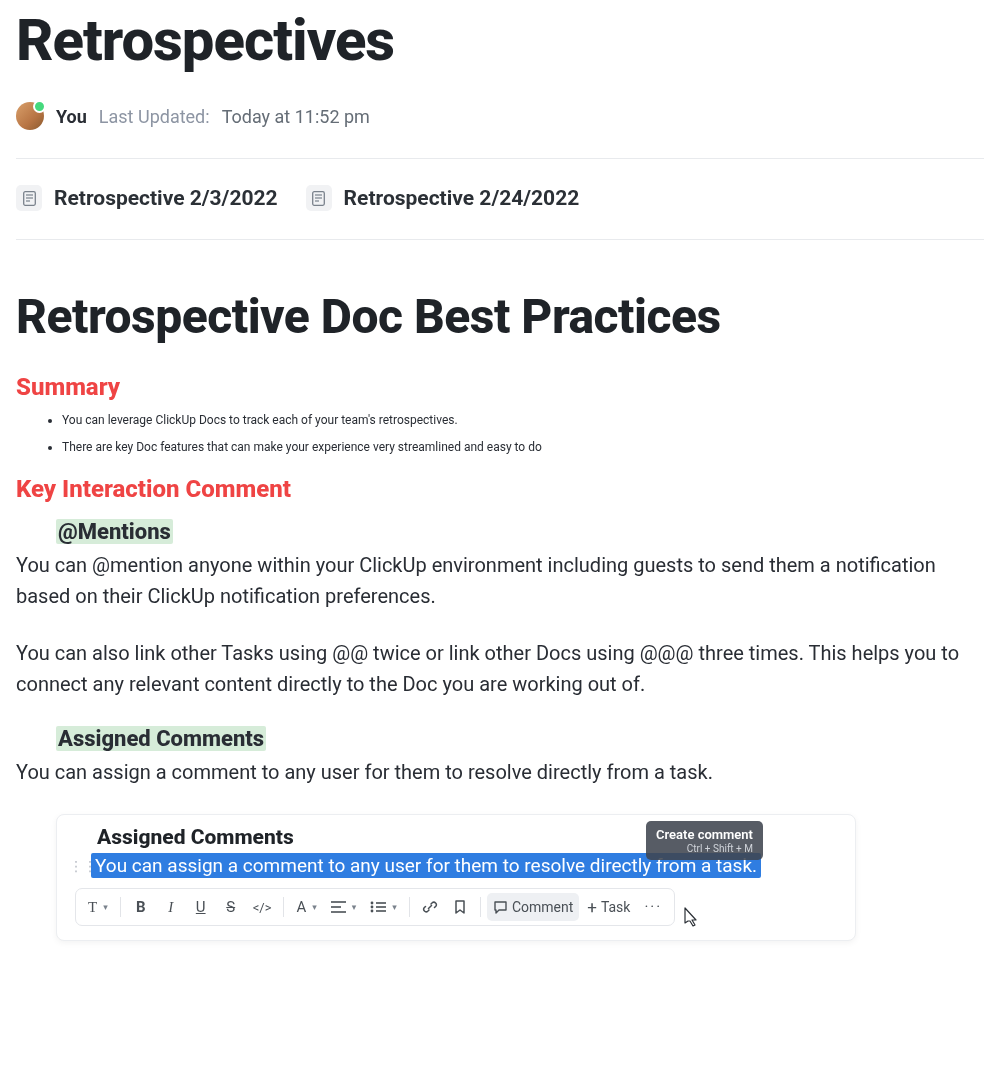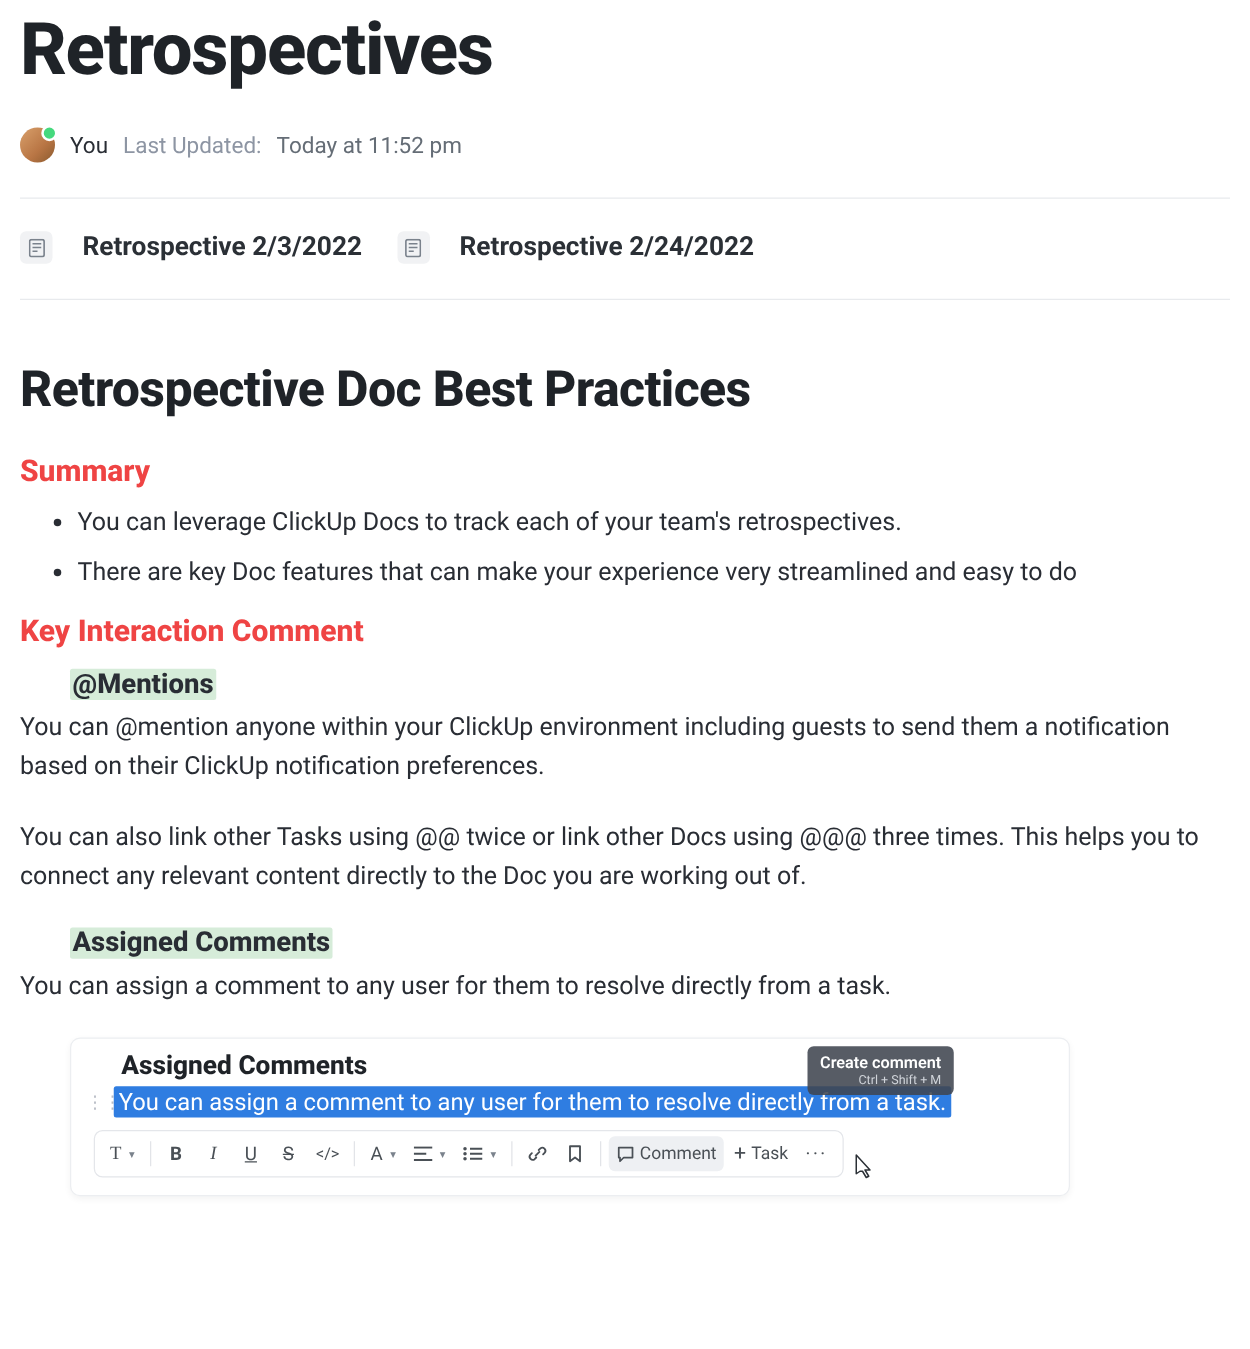--- a/index.html
+++ b/index.html
@@ -35,21 +35,21 @@
     content: "";
     position: absolute;
     width: 9px;
     height: 9px;
     background: #45d97d;
     border: 2px solid #fff;
     border-radius: 50%;
     top: -2px;
     right: -2px;
   }
-  .author-name { font-weight: 400; font-size: 18px; color: #292d34; }
+  .author-name { font-weight: 700; font-size: 18px; color: #292d34; }
   .updated-label { color: #8d95a3; font-size: 18px; }
   .updated-time { color: #656d76; font-size: 18px; }
   hr.sep {
     border: none;
     border-top: 1px solid #e8eaed;
     margin: 0;
   }
   .subpages {
     display: flex;
     gap: 28px;
@@ -68,24 +68,23 @@
     border-radius: 5px;
     background: #f1f2f4;
     display: flex;
     align-items: center;
     justify-content: center;
   }
   .subpage-label {
     font-size: 21px;
     font-weight: 700;
     color: #2b3036;
-    margin-left: 12px;
   }
   h2.section-heading {
-    font-size: 40px;
+    font-size: 48px;
     font-weight: 800;
     color: #1f2328;
     margin: 48px 0 28px;
     letter-spacing: -0.5px;
   }
   h3.sub-heading {
     font-size: 24px;
     font-weight: 800;
     color: #ef4444;
     margin: 14px 0 10px;
@@ -100,21 +99,21 @@
     background: #d6ecd9;
     padding: 0 2px;
     border-radius: 2px;
   }
   ul.bullets {
     list-style: disc;
     padding-left: 46px;
     margin: 8px 0 18px;
   }
   ul.bullets li {
-    font-size: 20px;
+    font-size: 12px;
     color: #292d34;
     line-height: 1.6;
     margin: 8px 0;
   }
   p.body {
     font-size: 20px;
     line-height: 1.55;
     color: #292d34;
     margin: 6px 0 26px;
   }

